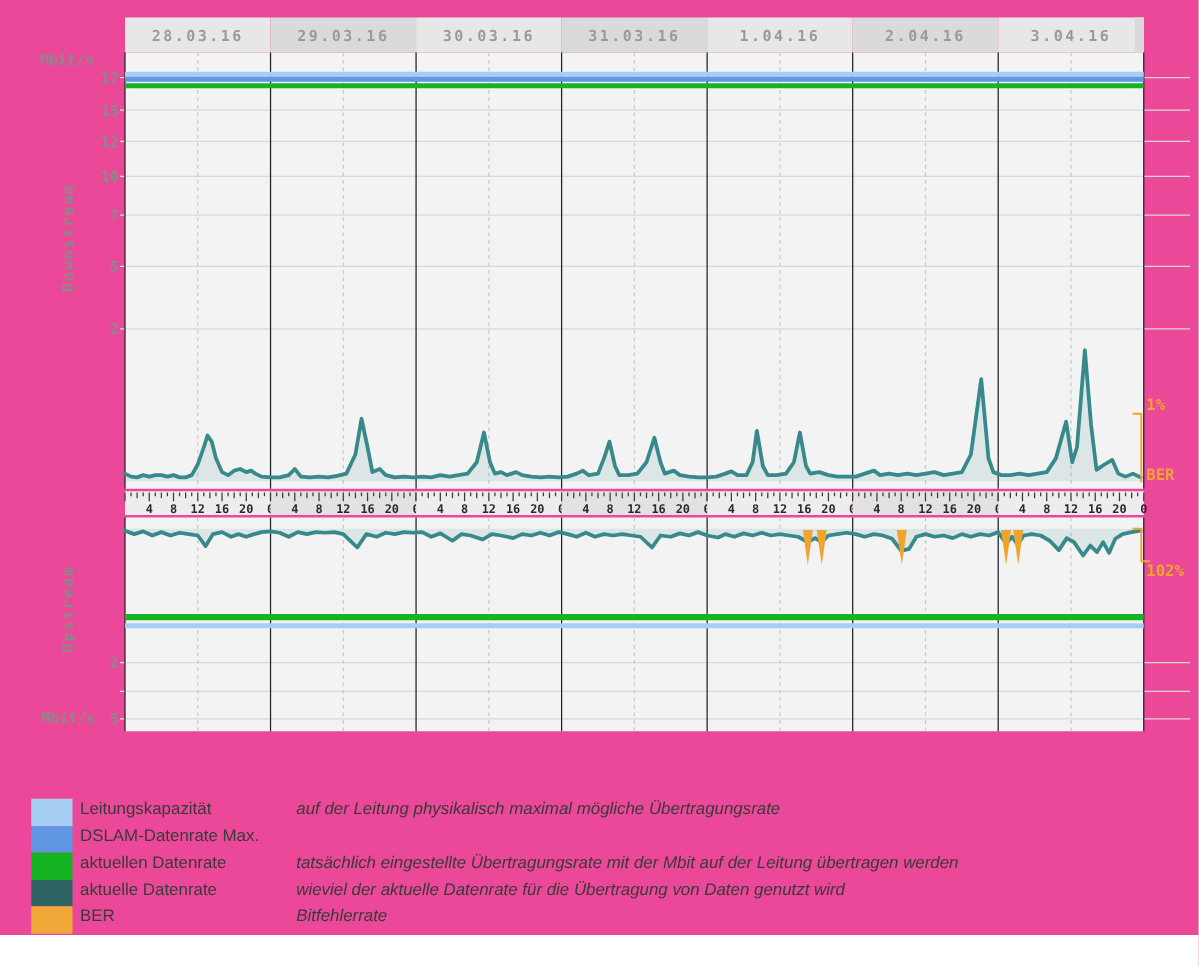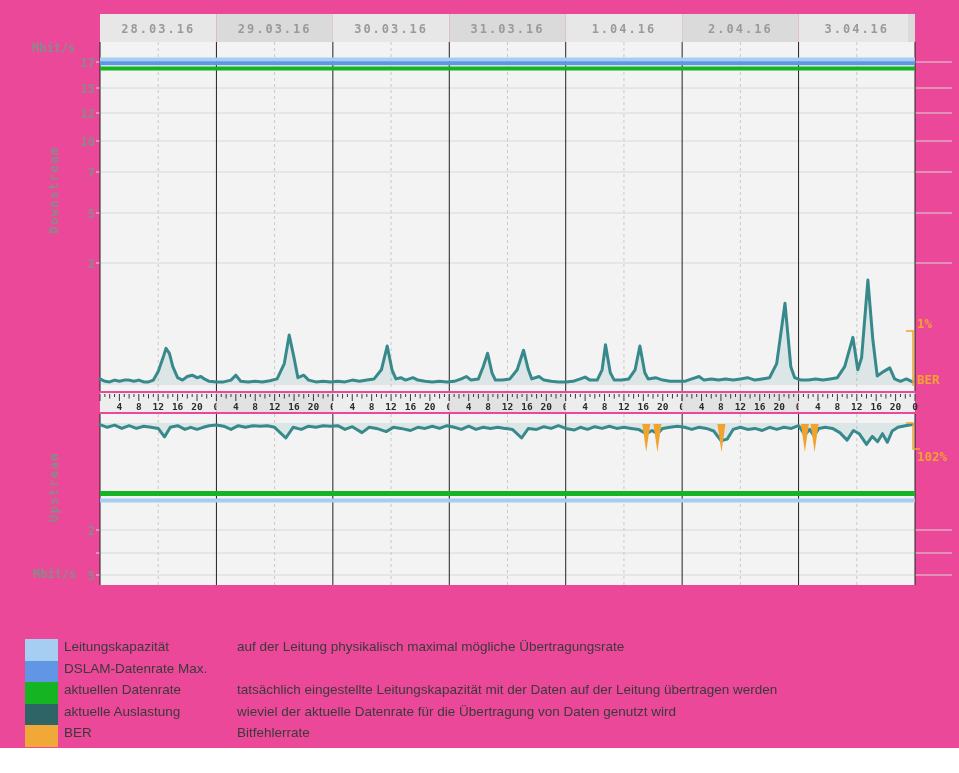--- a/index.html
+++ b/index.html
@@ -4,21 +4,21 @@
 <style>
   html,body{margin:0;padding:0;background:#fff;}
   #app{position:relative;width:959px;height:748px;background:#ec4899;overflow:hidden;
        font-family:"DejaVu Sans Mono",monospace;}
   #chart-svg{position:absolute;left:0;top:0;}
   .legend{position:absolute;left:25px;top:639px;}
   .legend-row{display:flex;height:21.6px;
       font-family:"Liberation Sans",sans-serif;font-size:13.5px;color:#3a3a3a;}
   .legend-swatch{width:33px;height:21.6px;flex:none;}
   .legend-label{width:173px;margin-left:6px;flex:none;}
-  .legend-desc{flex:none;white-space:nowrap;}
+  .legend-desc{flex:none;white-space:nowrap;font-style:italic;}
   .divider{position:absolute;left:80px;top:766px;width:879px;height:8px;
       background:#ebebeb;border-radius:3px 3px 0 0;}
 </style>
 </head>
 <body>
 
 <div id="app">
   <svg id="chart-svg" width="959" height="612">
       <g>
         <rect x="100" y="42" width="815" height="349" fill="#f3f3f3"></rect>
@@ -359,25 +359,25 @@
       <div class="legend-label">Leitungskapazität</div>
       <div class="legend-desc">auf der Leitung physikalisch maximal mögliche Übertragungsrate</div>
     </div>
     <div class="legend-row">
       <div class="legend-swatch" style="background: rgb(96, 150, 228);"></div>
       <div class="legend-label">DSLAM-Datenrate Max.</div>
     </div>
     <div class="legend-row">
       <div class="legend-swatch" style="background: rgb(20, 180, 34);"></div>
       <div class="legend-label">aktuellen Datenrate</div>
-      <div class="legend-desc">tatsächlich eingestellte Leitungskapazität mit der Daten auf der Leitung übertragen werden</div>
+      <div class="legend-desc">tatsächlich eingestellte Übertragungsrate mit der Mbit auf der Leitung übertragen werden</div>
     </div>
     <div class="legend-row">
       <div class="legend-swatch" style="background: rgb(47, 100, 103);"></div>
-      <div class="legend-label">aktuelle Auslastung</div>
+      <div class="legend-label">aktuelle Datenrate</div>
       <div class="legend-desc">wieviel der aktuelle Datenrate für die Übertragung von Daten genutzt wird</div>
     </div>
     <div class="legend-row">
       <div class="legend-swatch" style="background: rgb(240, 168, 56);"></div>
       <div class="legend-label">BER</div>
       <div class="legend-desc">Bitfehlerrate</div>
     </div>
   </div>
 
   <div class="divider"></div>

